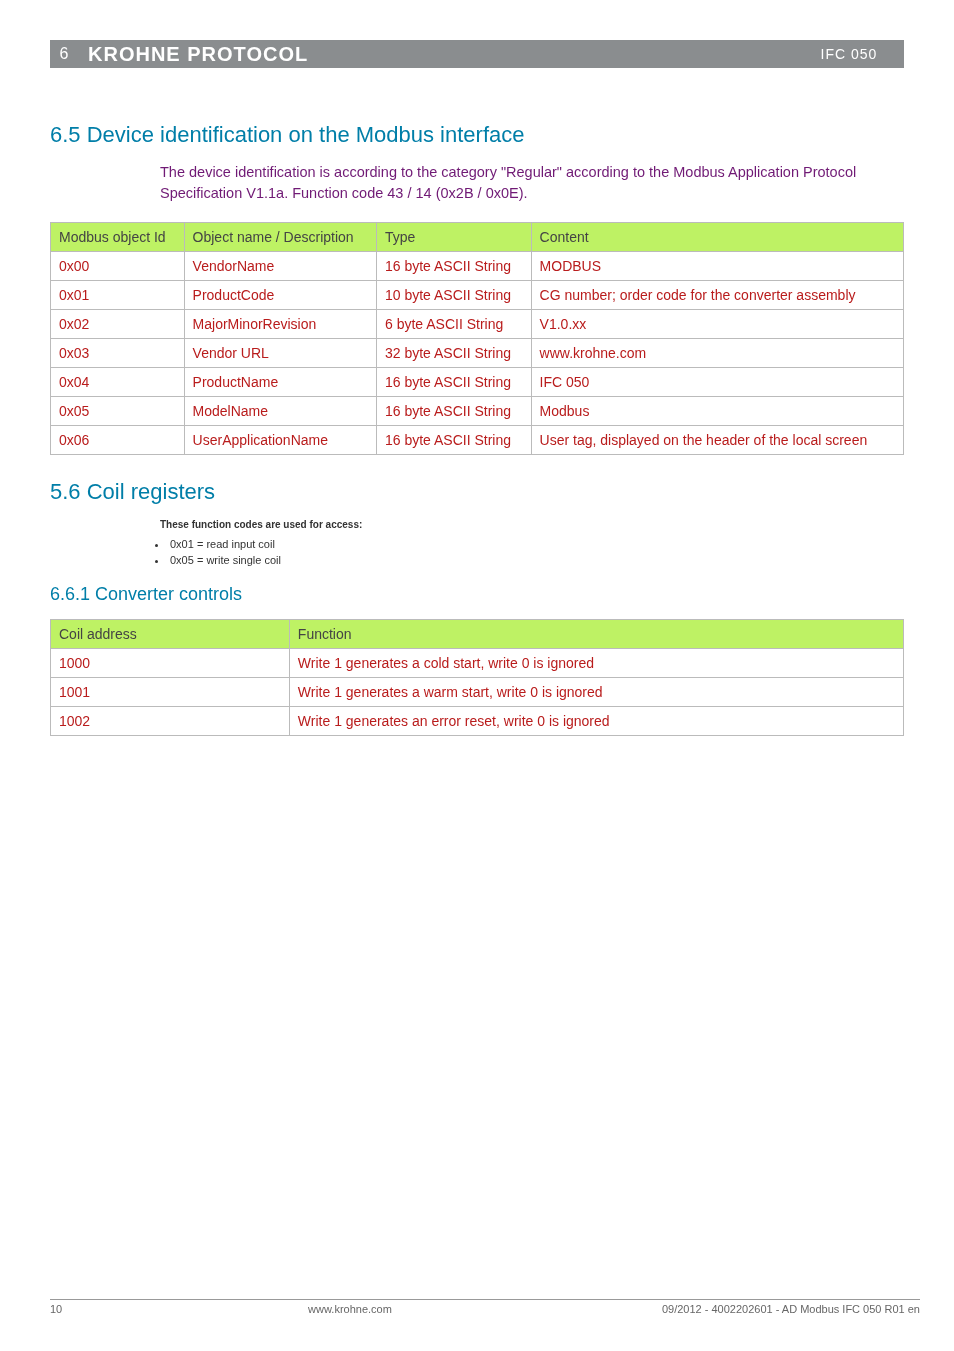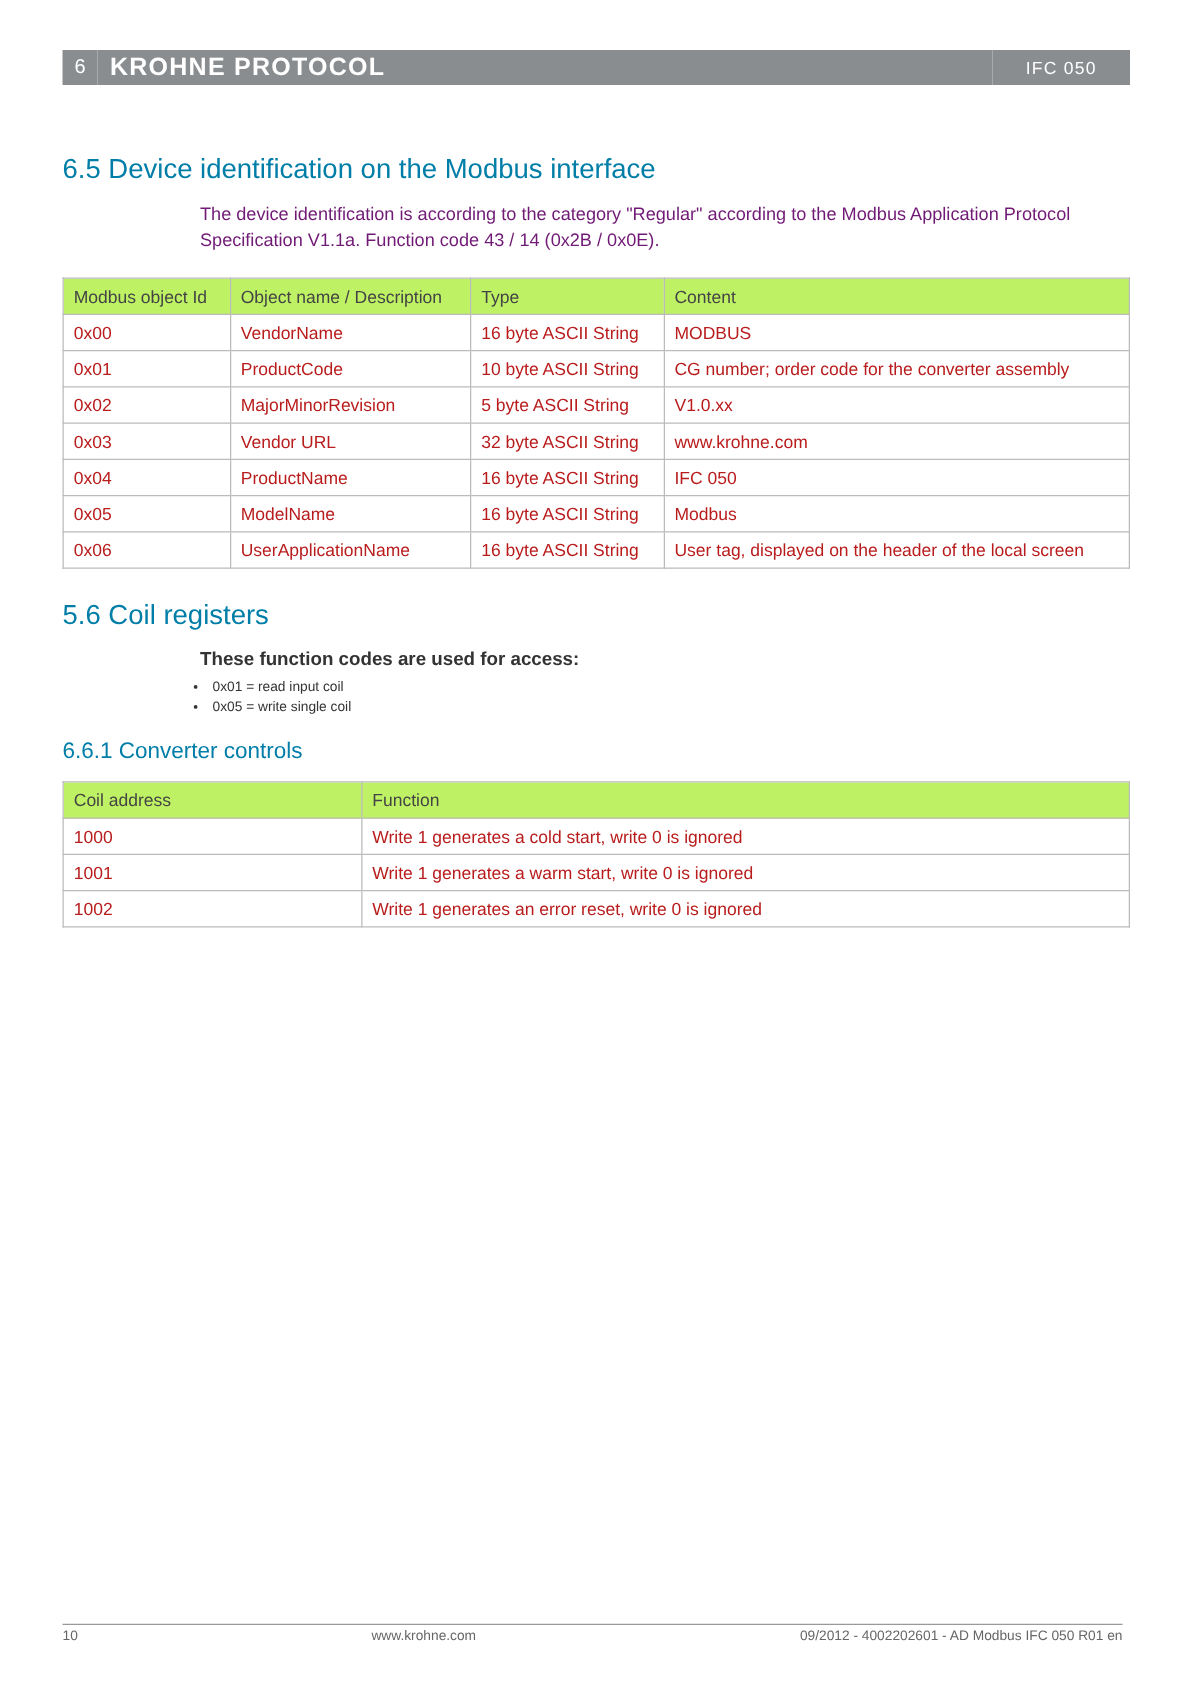--- a/index.html
+++ b/index.html
@@ -80,21 +80,21 @@
   table.data th {
     background: #bef264;
     font-weight: normal;
     color: #444;
   }
   table.data td {
     color: #b91c1c;
   }
   .subhead {
     font-weight: bold;
-    font-size: 15px;
+    font-size: 10px;
     margin: 4px 0 8px 110px;
     color: #333;
   }
   ul.bullets {
     margin: 0 0 18px 118px;
     padding: 0;
     list-style: disc;
     color: #333;
   }
   ul.bullets li {
@@ -105,21 +105,21 @@
   h3.subsection {
     color: #007ea8;
     font-size: 18px;
     font-weight: normal;
     margin: 10px 0 14px 0;
   }
   .footer {
     position: absolute;
     bottom: 36px;
     left: 50px;
-    right: 56px;
+    right: 34px;
     border-top: 0.5px solid #999;
     display: flex;
     justify-content: space-between;
     font-size: 11px;
     color: #666;
     padding-top: 3px;
   }
   .footer .page { min-width: 30px; }
   .footer .center { text-align: center; flex:1; }
   .footer .right { text-align: right; min-width: 300px; }
@@ -156,21 +156,21 @@
       </tr>
       <tr>
         <td>0x01</td>
         <td>ProductCode</td>
         <td>10 byte ASCII String</td>
         <td>CG number; order code for the converter assembly</td>
       </tr>
       <tr>
         <td>0x02</td>
         <td>MajorMinorRevision</td>
-        <td>5 byte ASCII String</td>
+        <td>6 byte ASCII String</td>
         <td>V1.0.xx</td>
       </tr>
       <tr>
         <td>0x03</td>
         <td>Vendor URL</td>
         <td>32 byte ASCII String</td>
         <td>www.krohne.com</td>
       </tr>
       <tr>
         <td>0x04</td>

